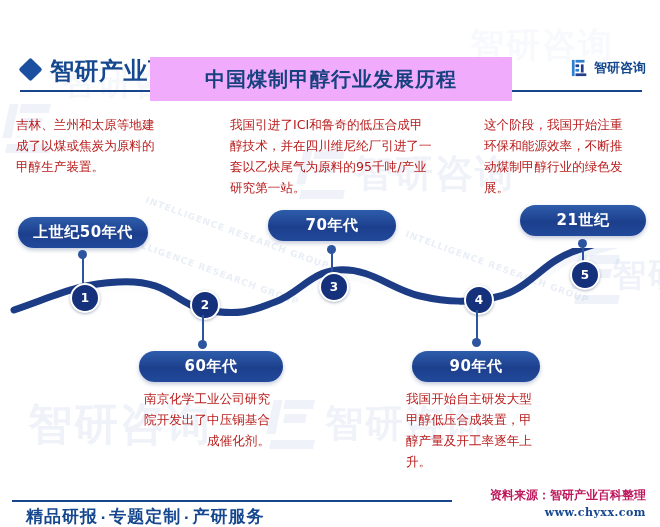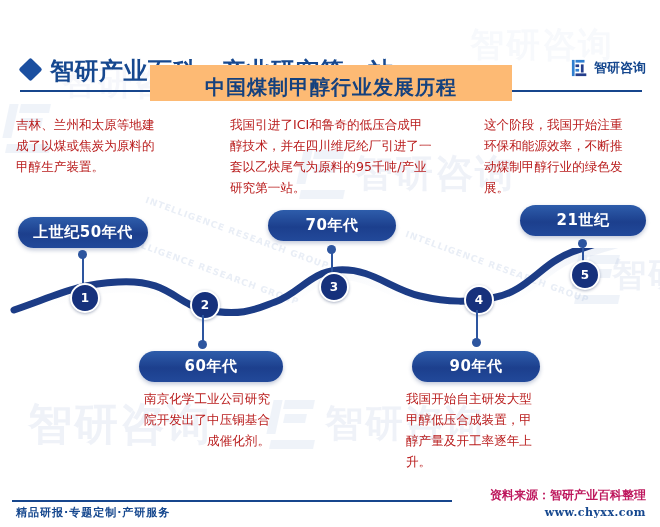--- a/index.html
+++ b/index.html
@@ -28,22 +28,22 @@
               color:#16488f;font-family:"DejaVu Serif","Liberation Serif",serif;
               letter-spacing:.5px;white-space:nowrap;}
   .ghost{position:absolute;left:232px;top:13px;font-size:17px;font-weight:700;
          color:rgba(150,175,215,.38);letter-spacing:1px;white-space:nowrap;}
   .hdr-right{position:absolute;right:14px;top:11px;display:flex;align-items:center;gap:5px;}
   .hdr-logo{width:18px;height:18px;}
   .hdr-name{font-size:13px;color:#15478e;font-weight:700;white-space:nowrap;}
   .hdr-rule{position:absolute;left:20px;top:42px;width:622px;height:2px;background:#17468d;}
 
   
-  .titleband{position:absolute;left:150px;top:65px;width:362px;height:36px;
-             background:#fdba74;}
+  .titleband{position:absolute;left:150px;top:57px;width:362px;height:44px;
+             background:#f0abfc;}
   .titleband span{display:block;text-align:center;line-height:44px;font-size:20px;
                   font-weight:700;color:#15417e;letter-spacing:1px;
                   font-family:"DejaVu Serif","Liberation Serif",serif;}
 
   
   .wave{position:absolute;left:0;top:248px;width:660px;height:110px;}
 
   
   .stem{position:absolute;width:2px;background:#2d559f;}
   .stemdot{position:absolute;width:9px;height:9px;border-radius:50%;
@@ -64,22 +64,22 @@
         display:flex;align-items:center;justify-content:center;
         color:#fff;font-size:15px;font-weight:700;letter-spacing:.5px;
         white-space:nowrap;}
 
   
   .desc{position:absolute;font-size:12.6px;line-height:21px;color:#b91c1c;
         font-family:"DejaVu Sans","Liberation Sans",sans-serif;}
 
   
   .foot-rule{position:absolute;left:12px;top:500px;width:440px;height:2px;background:#17468d;}
-  .foot-left{position:absolute;left:16px;top:505px;font-size:11px;color:#15478e;
-             font-weight:700;letter-spacing:1px;white-space:nowrap;}
+  .foot-left{position:absolute;left:26px;top:505px;font-size:17px;color:#15478e;
+             font-weight:700;letter-spacing:1px;white-space:nowrap;font-family:Liberation Mono, monospace;}
   .foot-src{position:absolute;right:14px;top:487px;font-size:12px;color:#be185d;
             font-weight:700;white-space:nowrap;text-align:center;}
   .foot-url{position:absolute;right:14px;top:506px;font-size:11px;color:#15478e;
             font-weight:700;letter-spacing:.5px;white-space:nowrap;
             font-family:"DejaVu Serif","Liberation Serif",serif;}
 </style>
 </head>
 <body>
 
 <div class="wm-bar" style="left:6px;top:104px;width:60px;height:50px;">

